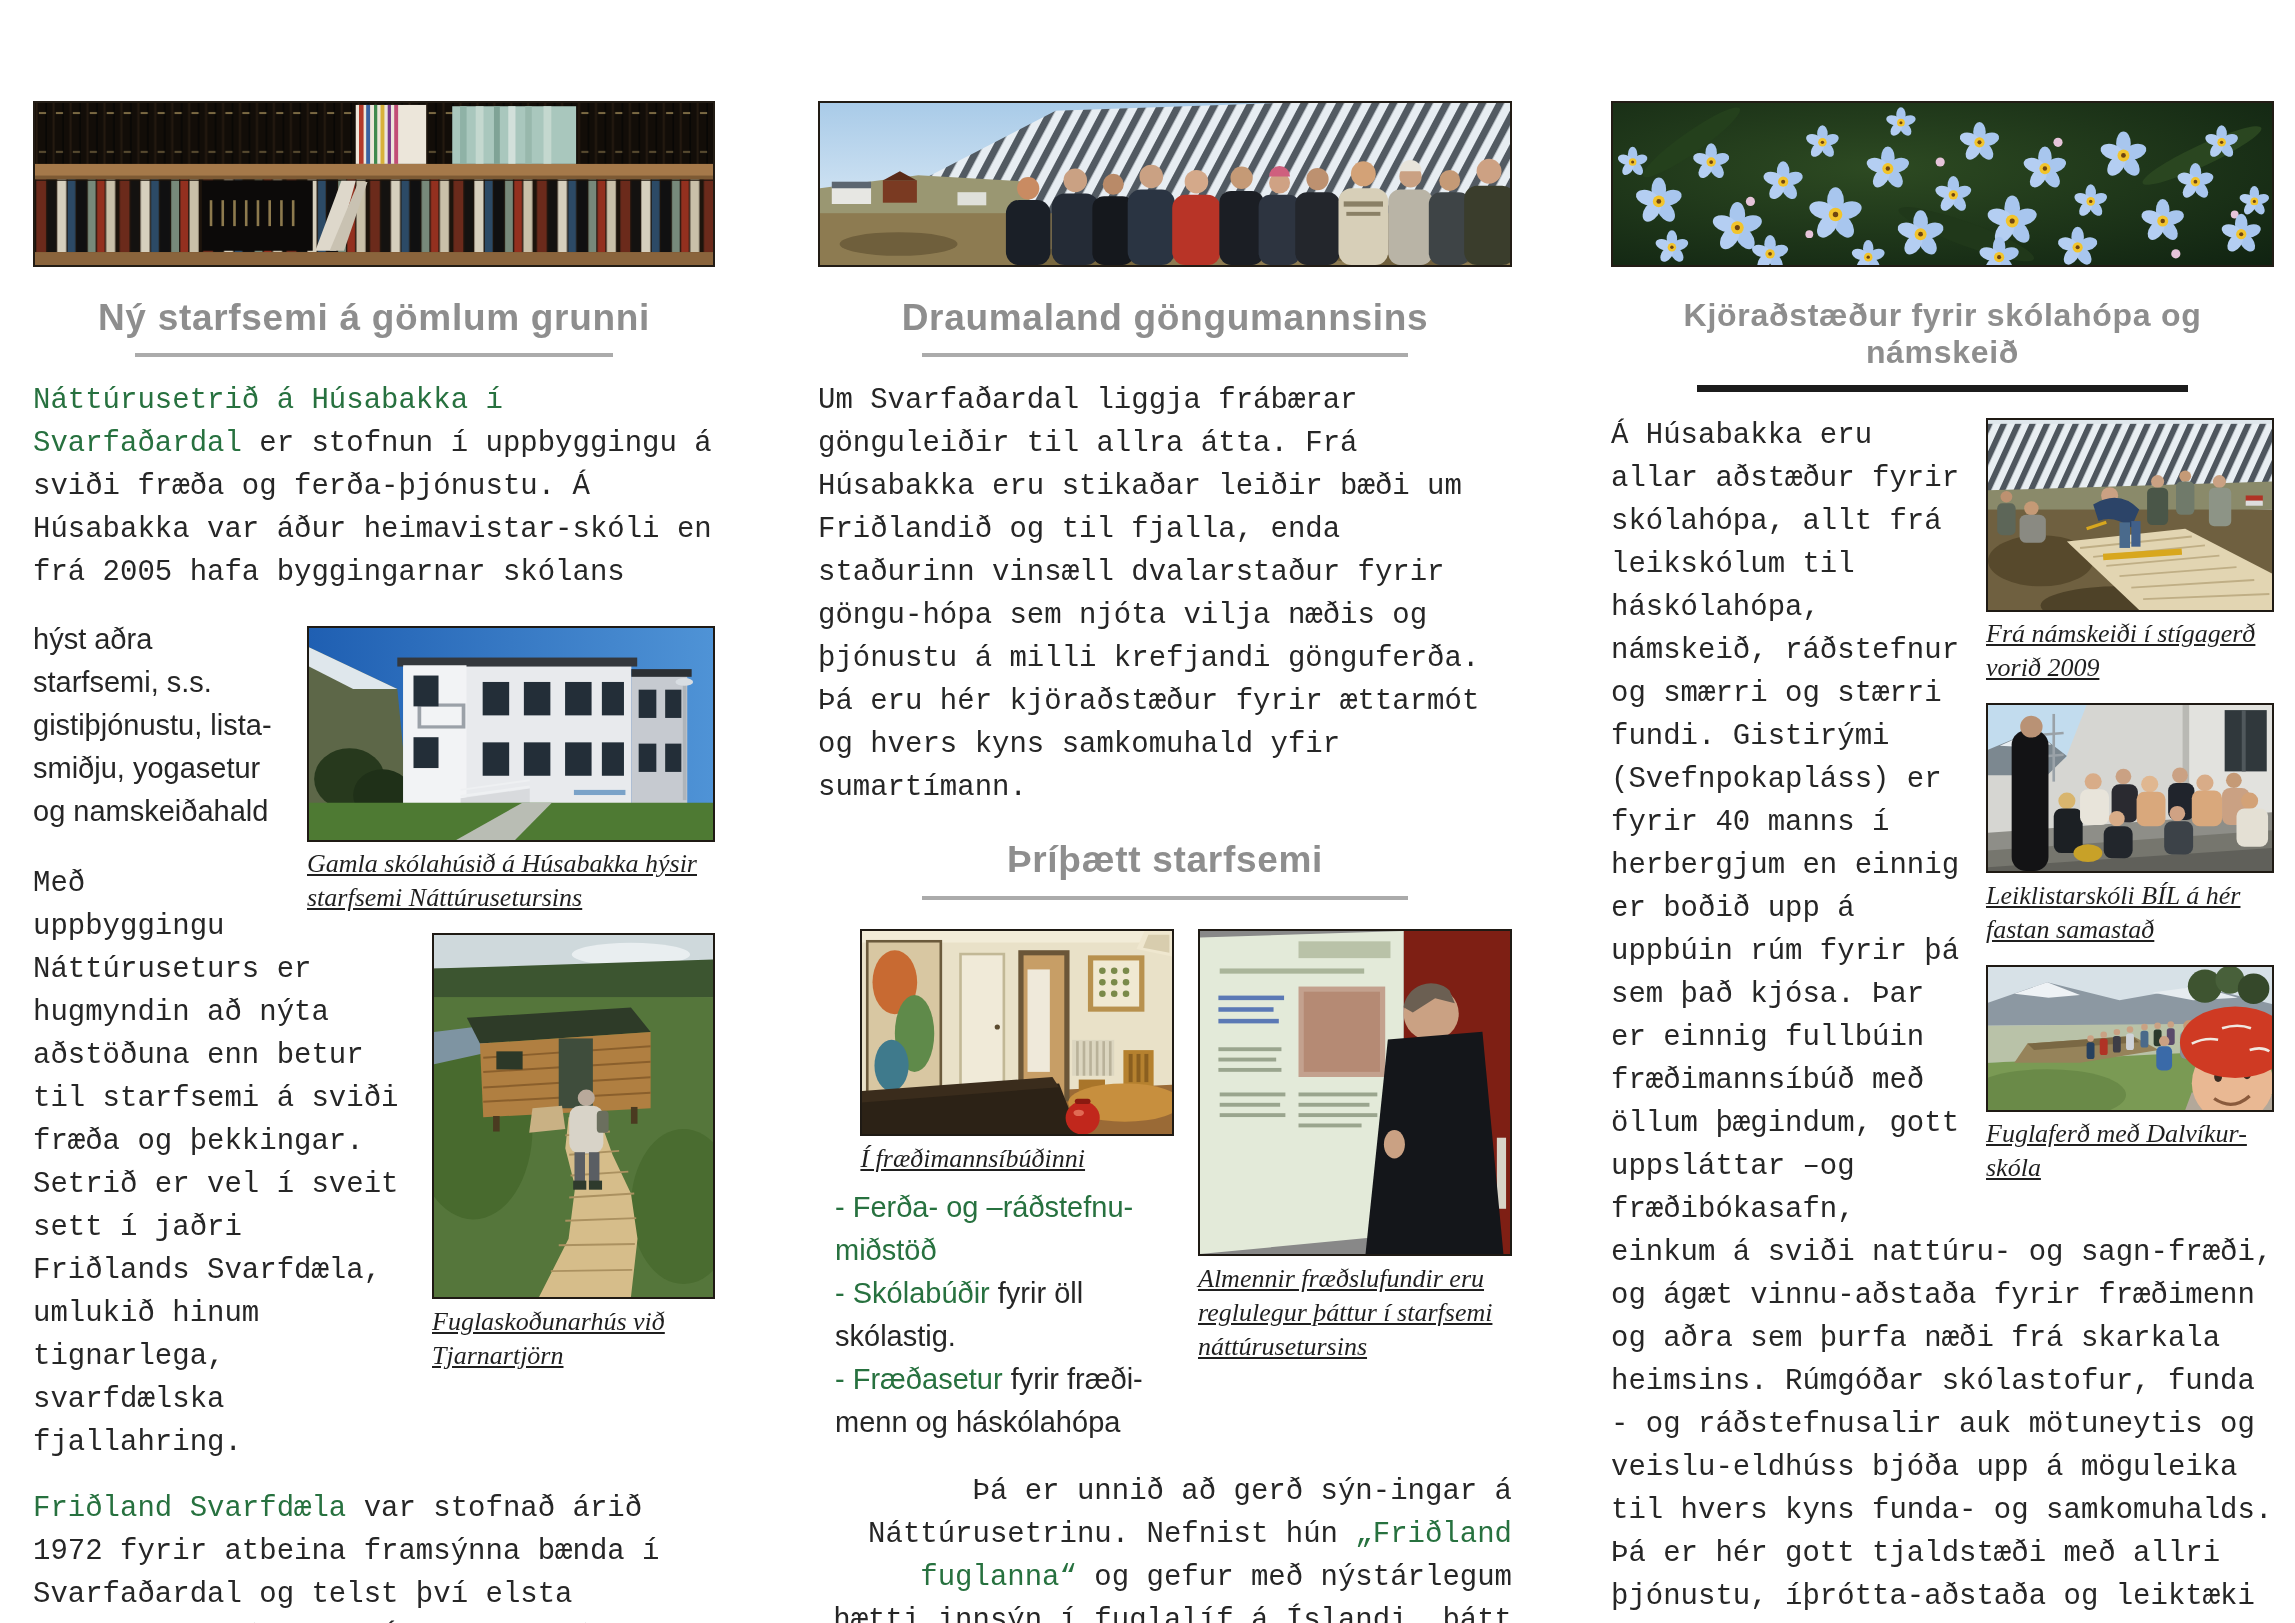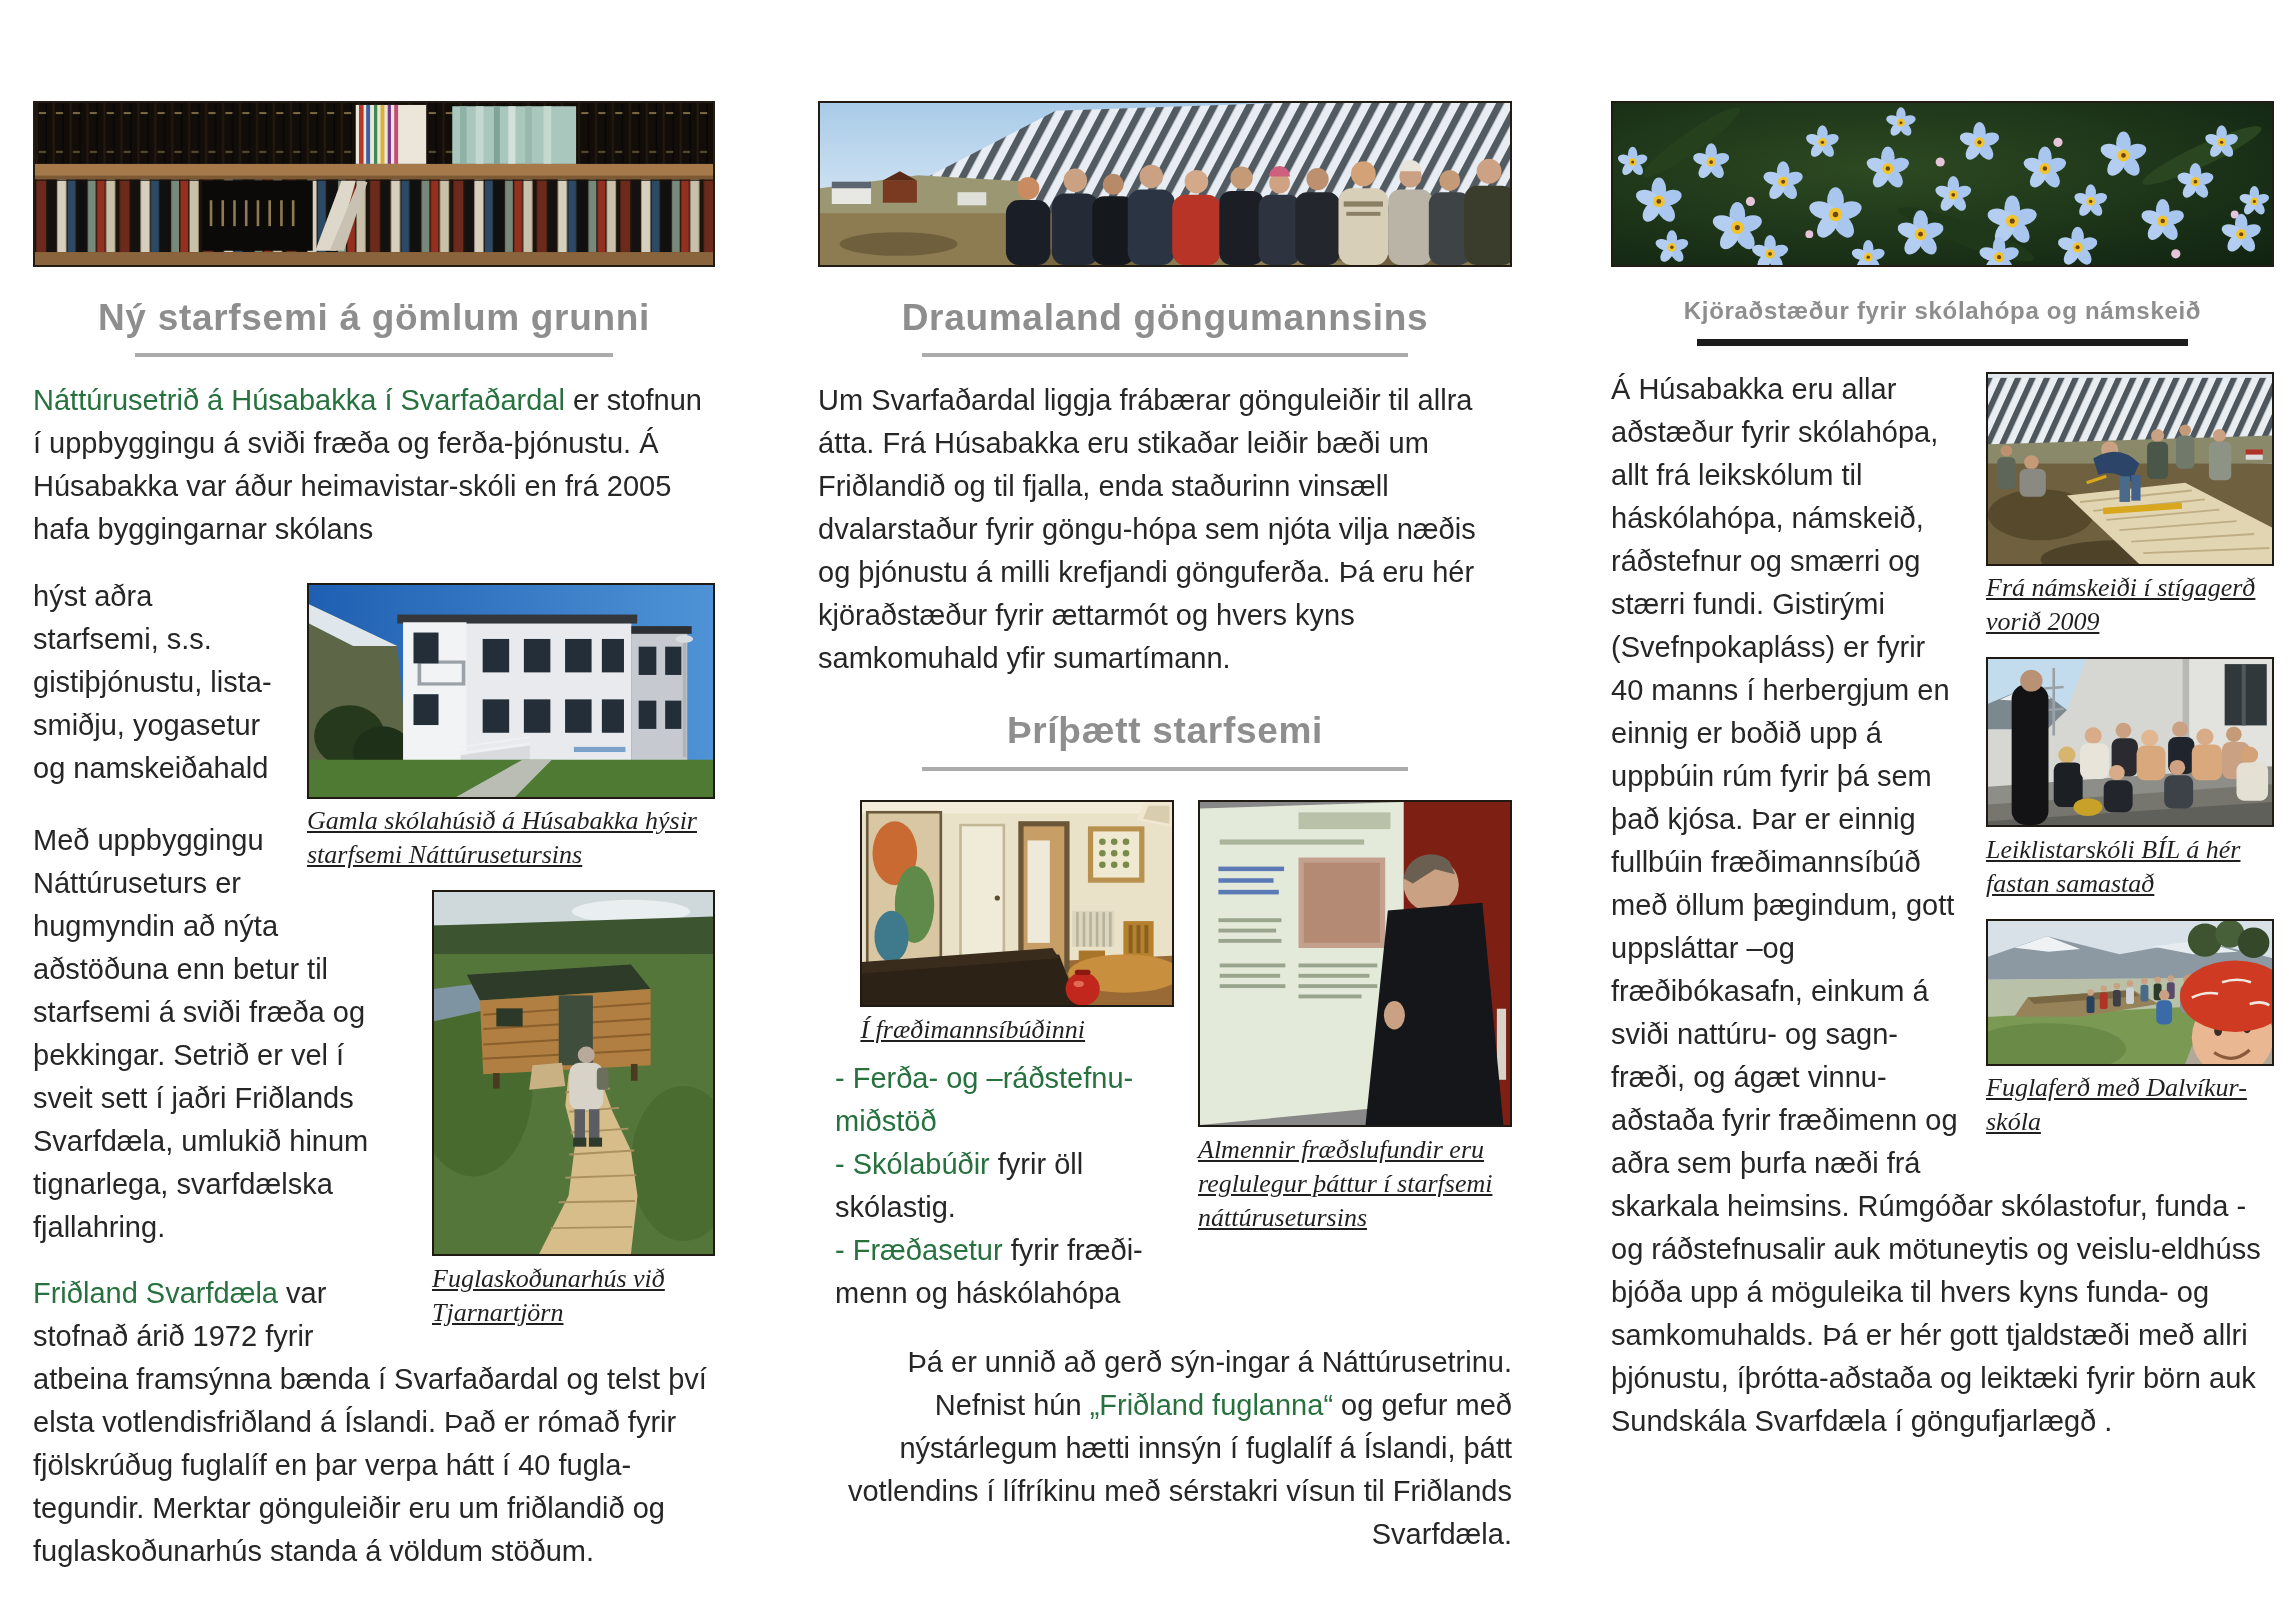--- a/index.html
+++ b/index.html
@@ -7,25 +7,25 @@
         font-family:"Liberation Sans",sans-serif;color:#262626;}
   .col{position:absolute;top:101px;}
   #c1{left:33px;width:682px;}
   #c2{left:818px;width:694px;}
   #c3{left:1611px;width:663px;}
   figure{margin:0;padding:0;}
   .topfig .ph{height:166px;}
   .ph{border:2.6px solid #221c15;box-sizing:border-box;overflow:hidden;background:#888;}
   .ph svg{display:block;width:100%;height:100%;}
   .hd{margin:30px 0 0;text-align:center;font-weight:700;font-size:37px;color:#8e8e8e;letter-spacing:0.7px;}
-  .hd.small{font-size:24px;}
+  .hd.small{font-size:32px;}
   .rule{height:3.9px;background:#ababab;width:70%;margin:14.4px auto 0;}
   .rule.dark{height:6.5px;background:#1c1c1c;width:74%;}
   .flow{margin-top:22px;font-size:29px;line-height:43px;}
-  .para{margin:0 0 23.6px;}
+  .para{margin:0 0 23.6px;font-family:Liberation Mono, monospace;}
   .para:last-child{margin-bottom:0;}
   .green{color:#27713f;}
   .fig{float:right;margin:7.9px 0 10.5px 23.6px;}
   .fig.cr{clear:right;}
   .fig .ph{border:2.6px solid #1f1a14;}
   .cap{font-family:"Liberation Serif",serif;font-style:italic;font-size:26px;line-height:34px;
        color:#1f1f1f;margin-top:5.2px;text-decoration:underline;}
   .li{margin:0 0 0 17px;}
   .listwrap{margin-top:18.3px;}
   .pgap{margin-top:26px;text-align:right;}

